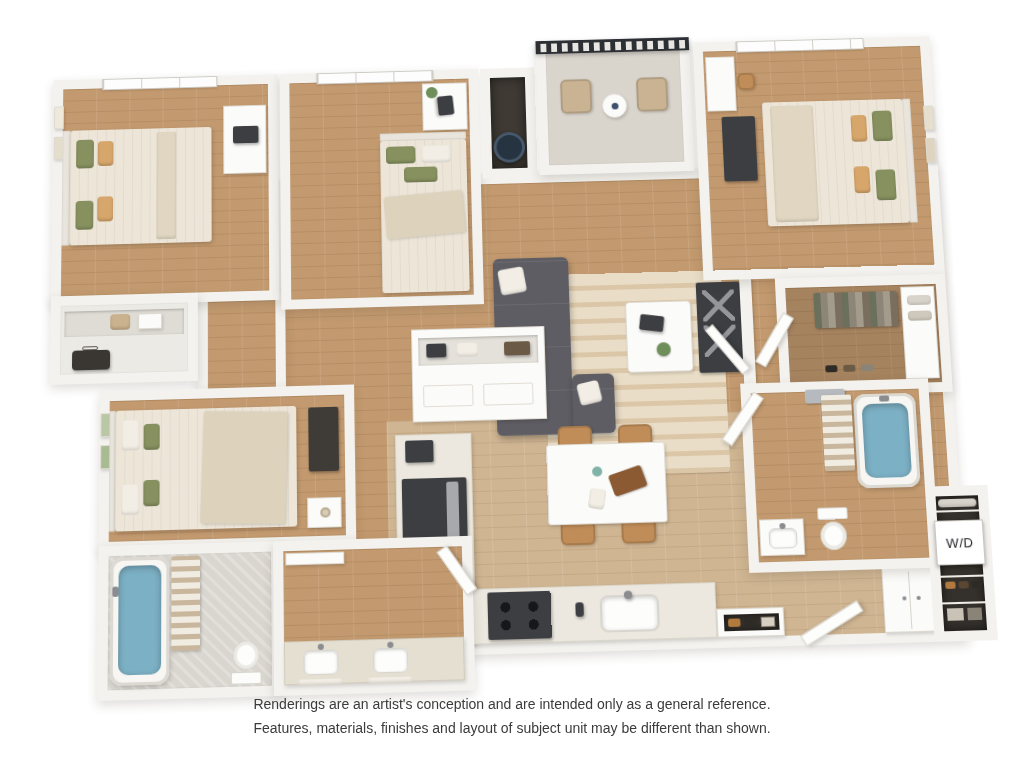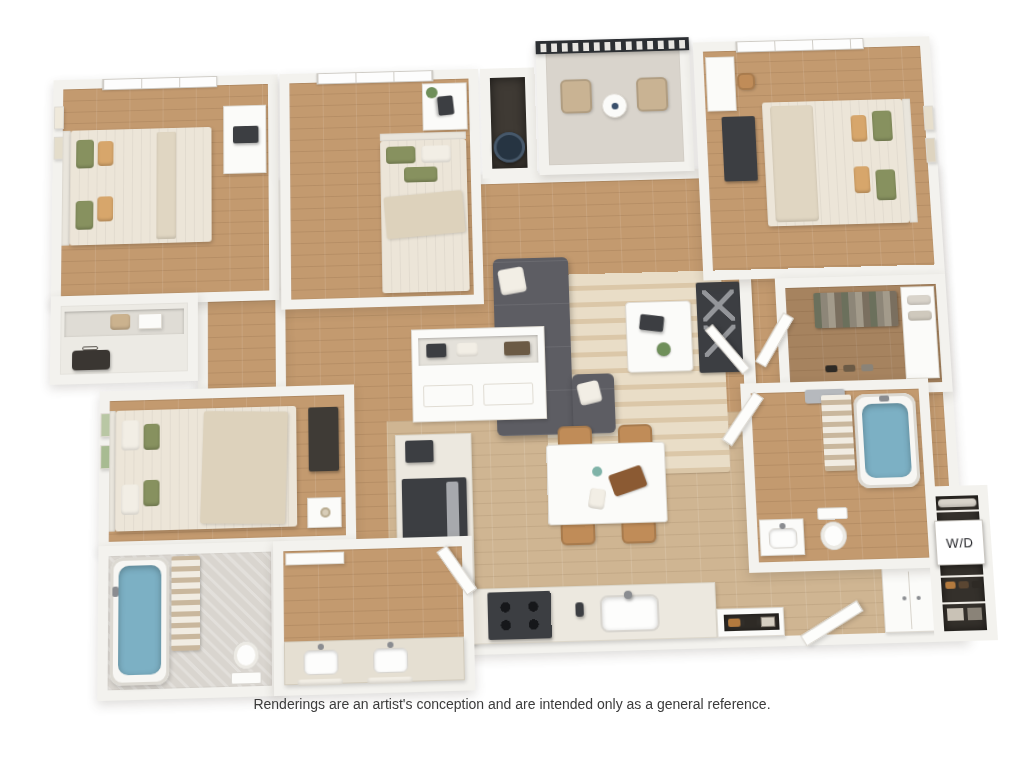--- a/index.html
+++ b/index.html
@@ -275,14 +275,15 @@
         <div class="f" style="left:100px;top:2px;width:6px;height:6px;border-radius:50%;background:#8a8c90;"></div>
         <div class="f pw" style="left:12px;top:36px;width:44px;height:6px;"></div>
         <div class="f pw" style="left:80px;top:36px;width:44px;height:6px;"></div>
       </div>
     </div>
 
   </div>
 
   <div class="disclaimer">
     <div>Renderings are an artist's conception and are intended only as a general reference.</div>
+    <div>Features, materials, finishes and layout of subject unit may be different than shown.</div>
   </div>
 </div>
 
 </body></html>

